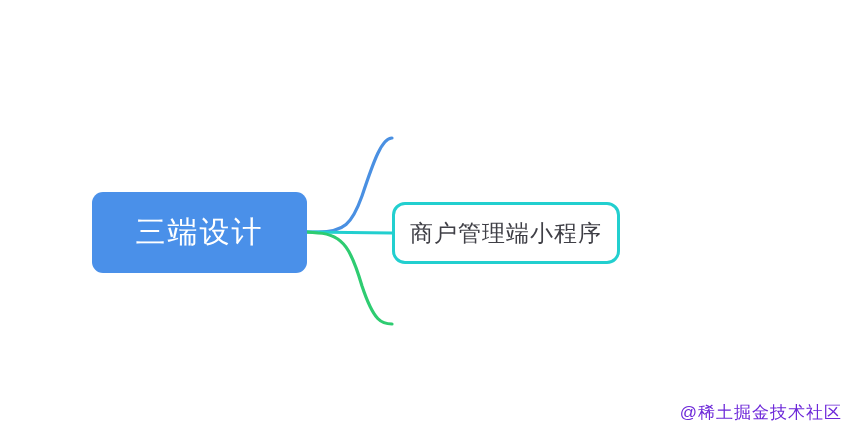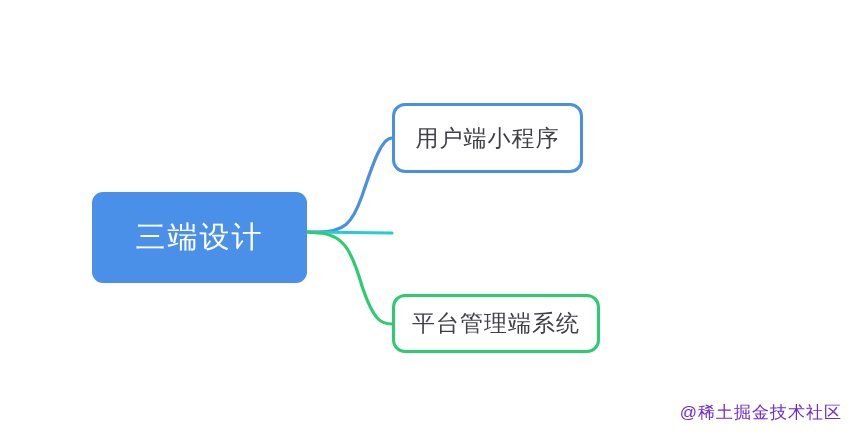--- a/index.html
+++ b/index.html
@@ -41,21 +41,21 @@
     align-items: center;
     justify-content: center;
     white-space: nowrap;
   }
 
   
   #node-root {
     left: 92px;
     top: 192px;
     width: 215px;
-    height: 91px;
+    height: 81px;
     background: #4a90e9;
     border-radius: 11px;
     color: #ffffff;
     font-size: 30px;
     letter-spacing: 2px;
   }
 
   
   .node-child {
     background: #ffffff;
@@ -113,24 +113,21 @@
 
     <path d="M 307 232 L 392 233" fill="none" stroke="#22cfcf" stroke-width="3.2" stroke-linecap="round"></path>
 
     <path d="M 307 232 L 318 233 C 344 234 352 252 362 286 C 374 322 382 324 392 324" fill="none" stroke="#2ecc71" stroke-width="3.2" stroke-linecap="round"></path>
   </svg>
 
   <div class="node" id="node-root">
     <span>三端设计</span>
   </div>
 
-  <div class="node node-child" id="node-child-0">
-    <span>用户端小程序</span>
+
+  <div class="node node-child" id="node-child-1">
+    <span>商户管理端小程序</span>
   </div>
 
-
-  <div class="node node-child" id="node-child-2">
-    <span>平台管理端系统</span>
-  </div>
 
   <div id="watermark">@稀土掘金技术社区</div>
 
 </div>
 
 </body></html>

